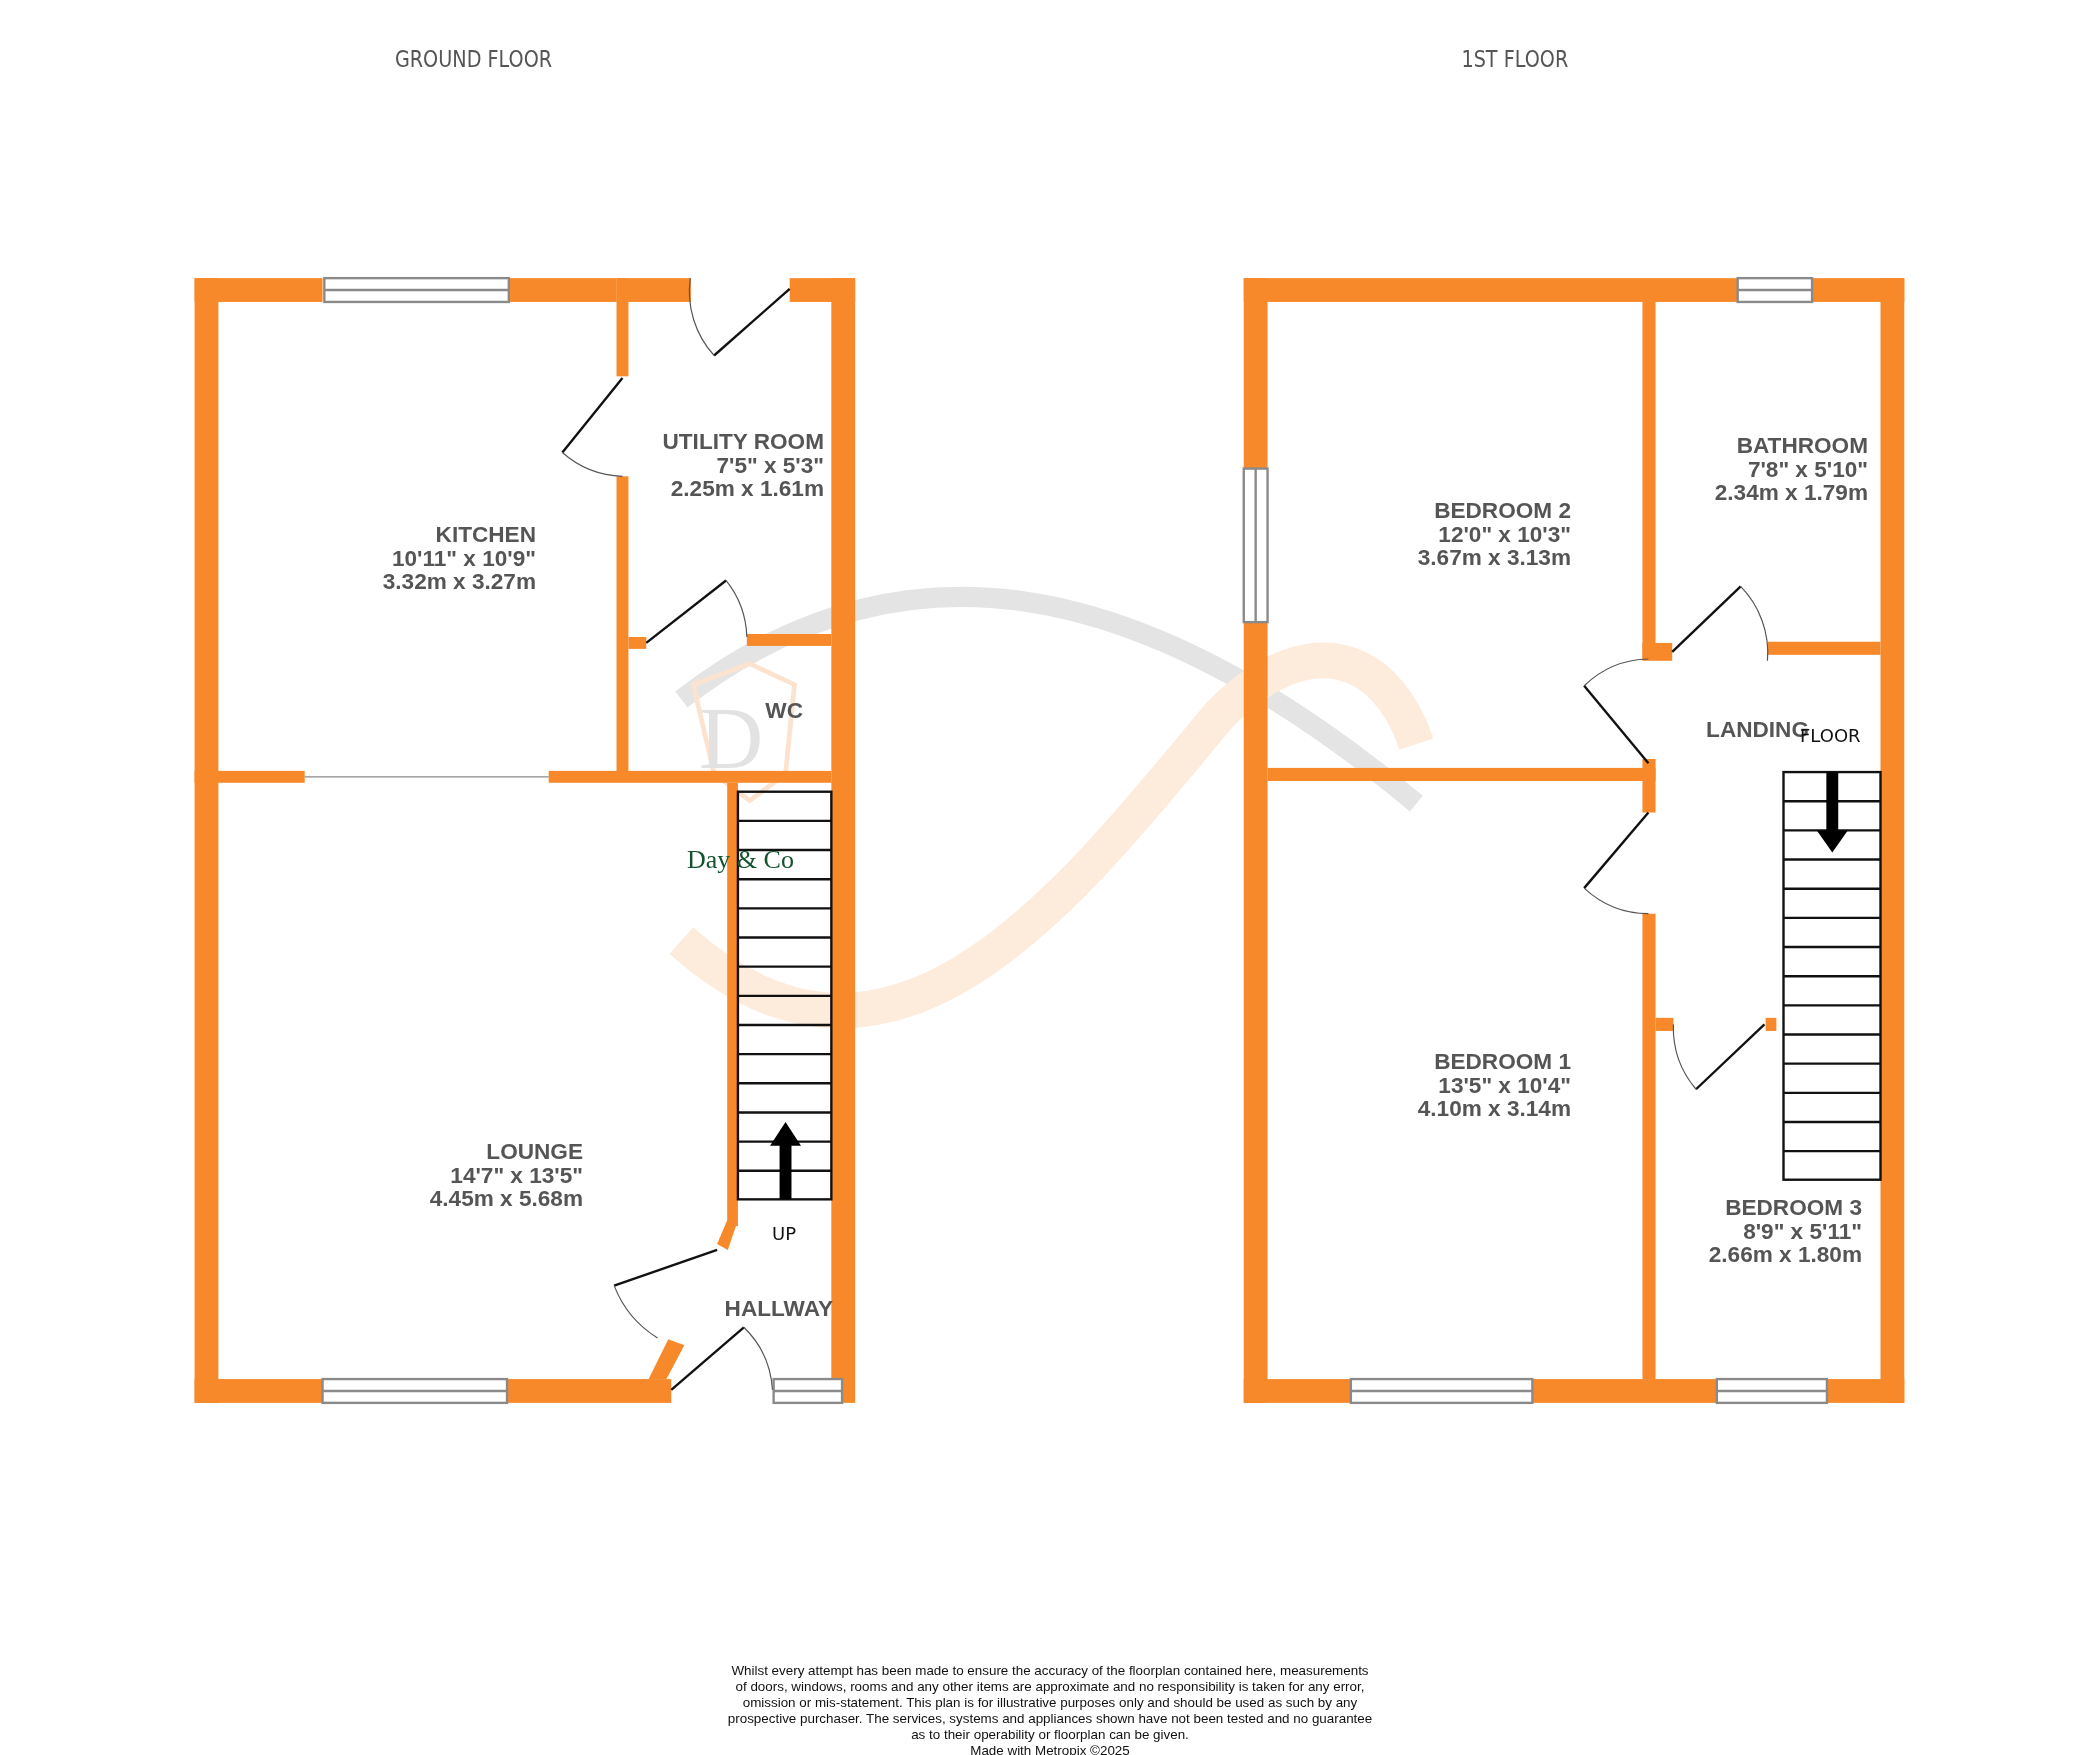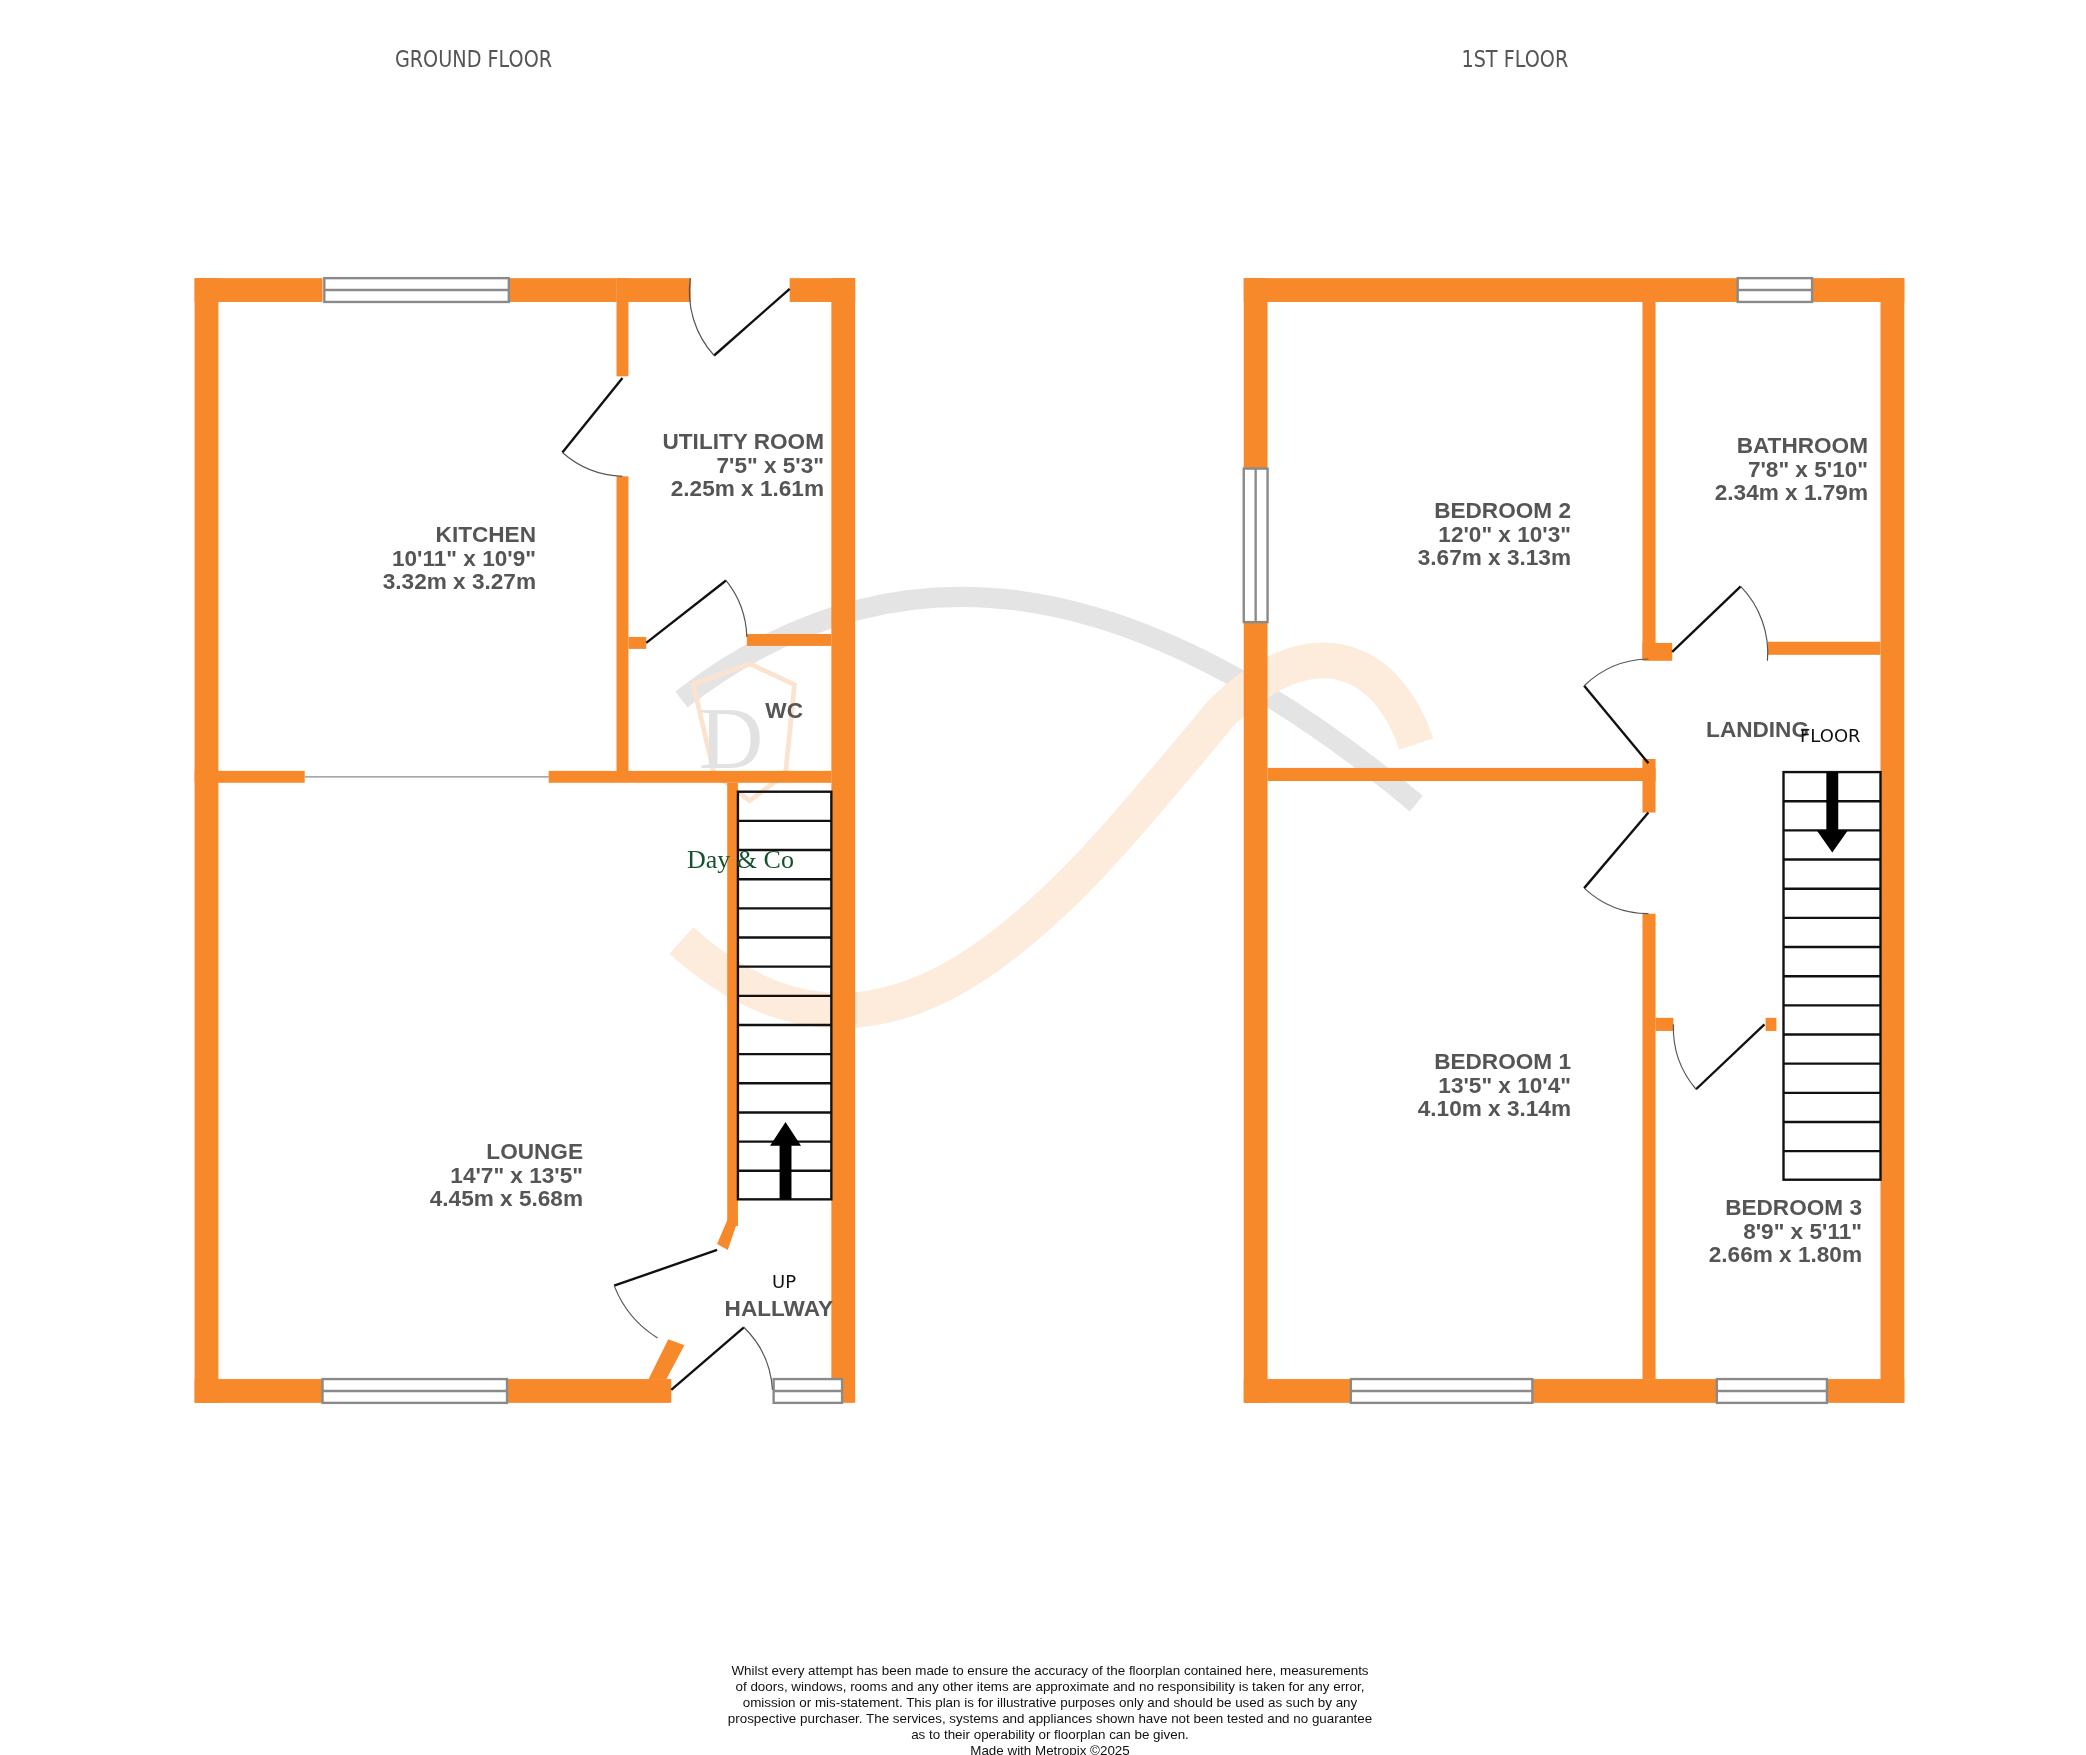--- a/index.html
+++ b/index.html
@@ -202,21 +202,21 @@
   <span class="nm">WC</span>
 </div>
 <div class="room" style="left:345px;top:1092px;width:238px;margin-top:48px;">
   <span class="nm">LOUNGE</span>
   <span class="dim">14'7"  x 13'5"</span>
   <span class="dim">4.45m  x 5.68m</span>
 </div>
 <div class="room" style="left:684px;top:1297px;width:149px;">
   <span class="nm">HALLWAY</span>
 </div>
-<div class="small-lbl" style="left:772px;top:1223px;margin-top:48px;">UP</div>
+<div class="small-lbl" style="left:772px;top:1223px;">UP</div>
 
 <div class="room" style="left:1333px;top:499px;width:238px;">
   <span class="nm">BEDROOM 2</span>
   <span class="dim">12'0"  x 10'3"</span>
   <span class="dim">3.67m  x 3.13m</span>
 </div>
 <div class="room" style="left:1672px;top:434px;width:196px;">
   <span class="nm">BATHROOM</span>
   <span class="dim">7'8"  x 5'10"</span>
   <span class="dim">2.34m  x 1.79m</span>

